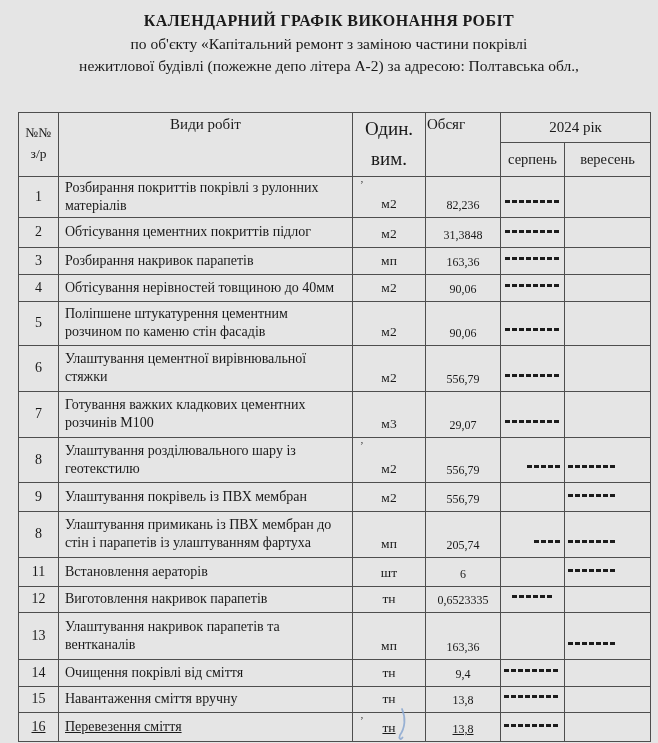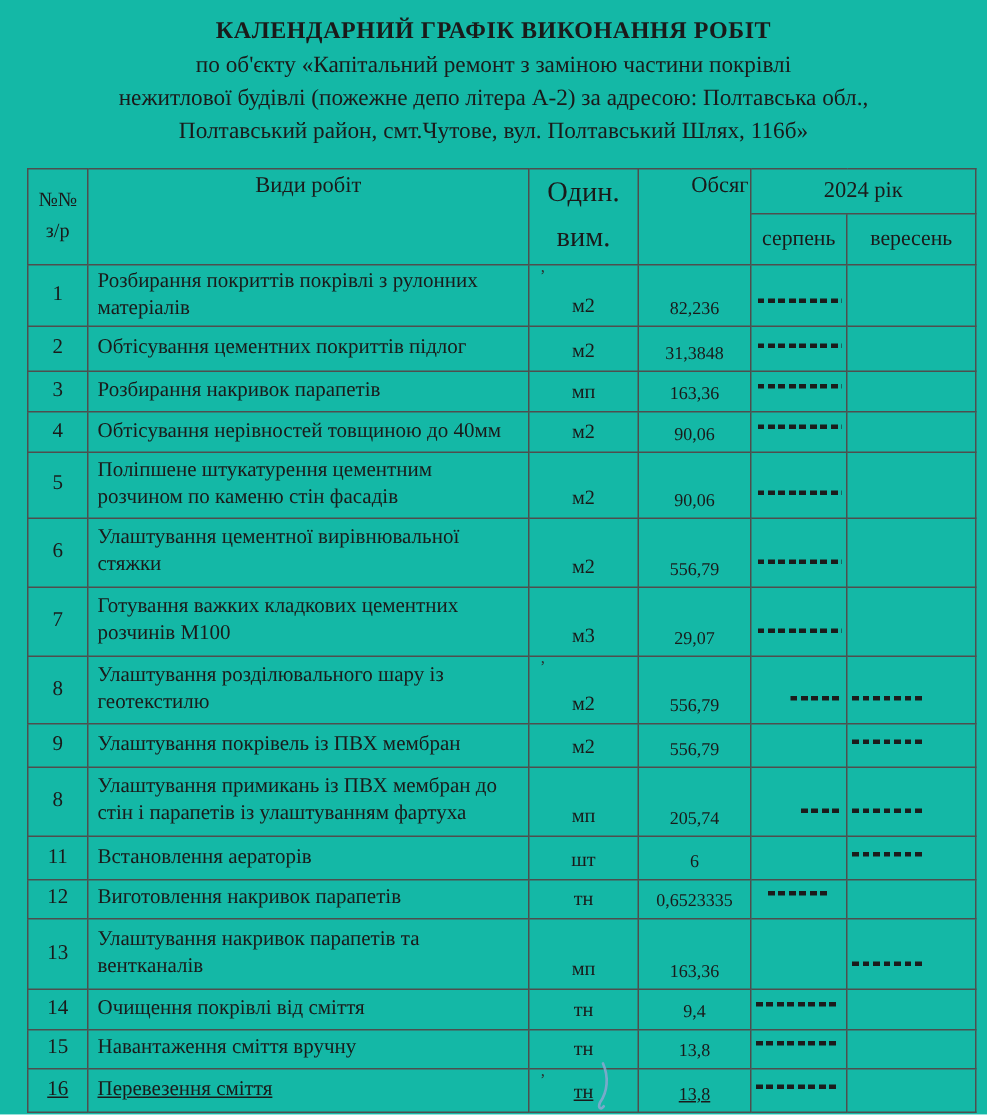--- a/index.html
+++ b/index.html
@@ -18,21 +18,21 @@
     position:absolute;left:18px;top:112px;width:632px;
     border-collapse:collapse;table-layout:fixed;
   }
   .schedule th,.schedule td{border:1px solid #4e4e4e;overflow:hidden;}
   .schedule th{font-weight:normal;}
   tr.h1{height:26px}
   tr.h2{height:30px}
   .h-num{font-size:13.5px;text-align:center;vertical-align:middle;line-height:1.55;}
   .h-works{font-size:15px;text-align:center;vertical-align:top;padding-top:3px;}
   .h-unit{font-size:19px;text-align:center;vertical-align:middle;line-height:1.6;}
-  .h-vol{font-size:15px;text-align:right;vertical-align:top;padding-top:3px;}
+  .h-vol{font-size:15px;text-align:left;vertical-align:top;padding-top:3px;}
   .h-year{font-size:15px;text-align:center;vertical-align:middle;}
   .h-month{font-size:14.5px;text-align:center;vertical-align:middle;}
 
   td.c-num{text-align:center;font-size:14px;vertical-align:middle;}
   td.c-work{font-size:14px;line-height:1.28;padding:2px 4px 2px 6px;vertical-align:middle;margin-left:29px;}
   td.c-unit{text-align:center;font-size:13.5px;vertical-align:bottom;padding-bottom:5px;position:relative;}
   td.c-vol{text-align:center;font-size:12px;vertical-align:bottom;padding-bottom:4px;}
   td.c-dash{vertical-align:bottom;}
   td.c-dash.pos-center{text-align:center;}
   td.c-dash.pos-left{text-align:left;padding-left:3px;}
@@ -40,26 +40,25 @@
   .dash{
     display:inline-block;height:3px;margin-bottom:9px;
     background:repeating-linear-gradient(90deg,#1c1c1c 0 4.6px,transparent 4.6px 7px);
   }
   .stray{position:absolute;top:1px;left:7px;font-size:11px;color:#2e2e2e;}
   .pen-stroke{position:absolute;left:390px;top:706px;width:24px;height:37px;}
 </style>
 </head>
 <body>
 
-<div class="page" style="background: #14b8a6;">
+<div class="page" style="background: #e5e5e5;">
 
   <div class="doc-title">КАЛЕНДАРНИЙ ГРАФІК ВИКОНАННЯ РОБІТ</div>
   <div class="doc-subtitle st1">по об'єкту «Капітальний ремонт з заміною частини покрівлі</div>
   <div class="doc-subtitle st2">нежитлової будівлі (пожежне депо літера А-2) за адресою: Полтавська обл.,</div>
-  <div class="doc-subtitle st3">Полтавський район, смт.Чутове, вул. Полтавський Шлях, 116б»</div>
 
   <table class="schedule">
     <colgroup>
       <col style="width:40px">
       <col style="width:294px">
       <col style="width:73px">
       <col style="width:75px">
       <col style="width:64px">
       <col style="width:86px">
     </colgroup>

